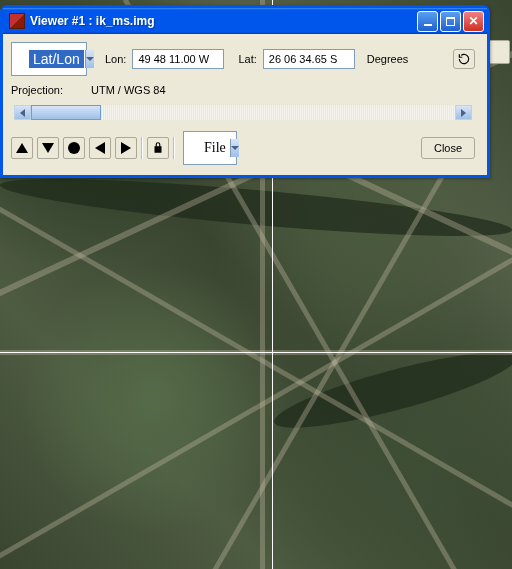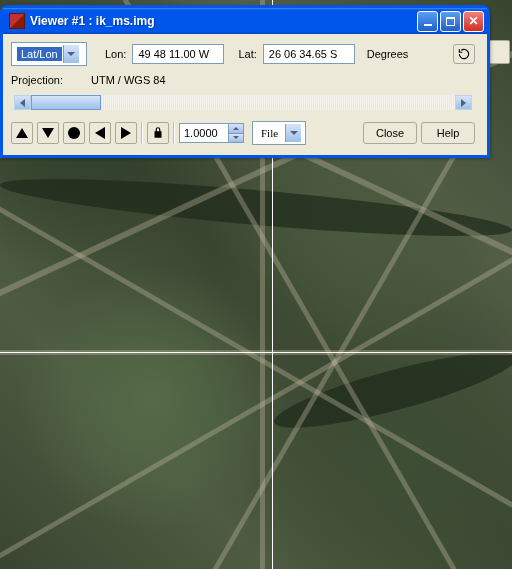--- a/index.html
+++ b/index.html
@@ -114,25 +114,25 @@
 }
 .row {
   display: flex;
   align-items: center;
   gap: 6px;
   margin-bottom: 8px;
 }
 .combo {
   background: #fff;
   border: 1px solid #7f9db9;
-  height: 24px;
-  display: flex;
-  align-items: center;
-  padding: 4px;
-  font-size: 11px;
+  height: 32px;
+  display: flex;
+  align-items: center;
+  padding: 16px;
+  font-size: 14px;
 }
 .combo-sel {
   background: #316ac5;
   color: #fff;
   padding: 1px 4px;
   margin: 1px;
 }
 .combo-text { padding: 0 4px; flex:1;font-family:Liberation Serif, serif; }
 .combo-btn {
   width: 16px; height: 18px;
@@ -312,30 +312,22 @@
         <div class="tool-btn">
             <div class="tri-r"></div>
           </div>
         <div class="sep"></div>
         <div class="tool-btn lock">
           <svg viewBox="0 0 24 24">
               <path fill="#000" d="M12 2a4 4 0 0 0-4 4v3H6v11h12V9h-2V6a4 4 0 0 0-4-4zm-2 4a2 2 0 1 1 4 0v3h-4V6z"></path>
             </svg>
         </div>
         <div class="sep"></div>
-        <div class="spinner">
-          <input value="1.0000" style="">
-          <div class="spin-btns">
-            <div class="spin-up"></div>
-            <div class="spin-dn"></div>
-          </div>
-        </div>
         <div class="combo" style="width:54px; margin-left:4px">
           <span class="combo-text">File</span>
           <div class="combo-btn"></div>
         </div>
         <div style="flex:1"></div>
         <div class="push-btn" style="width:54px">Close</div>
-        <div class="push-btn" style="width:54px">Help</div>
       </div>
     </div>
   </div>
 </div>
 
 </body></html>

